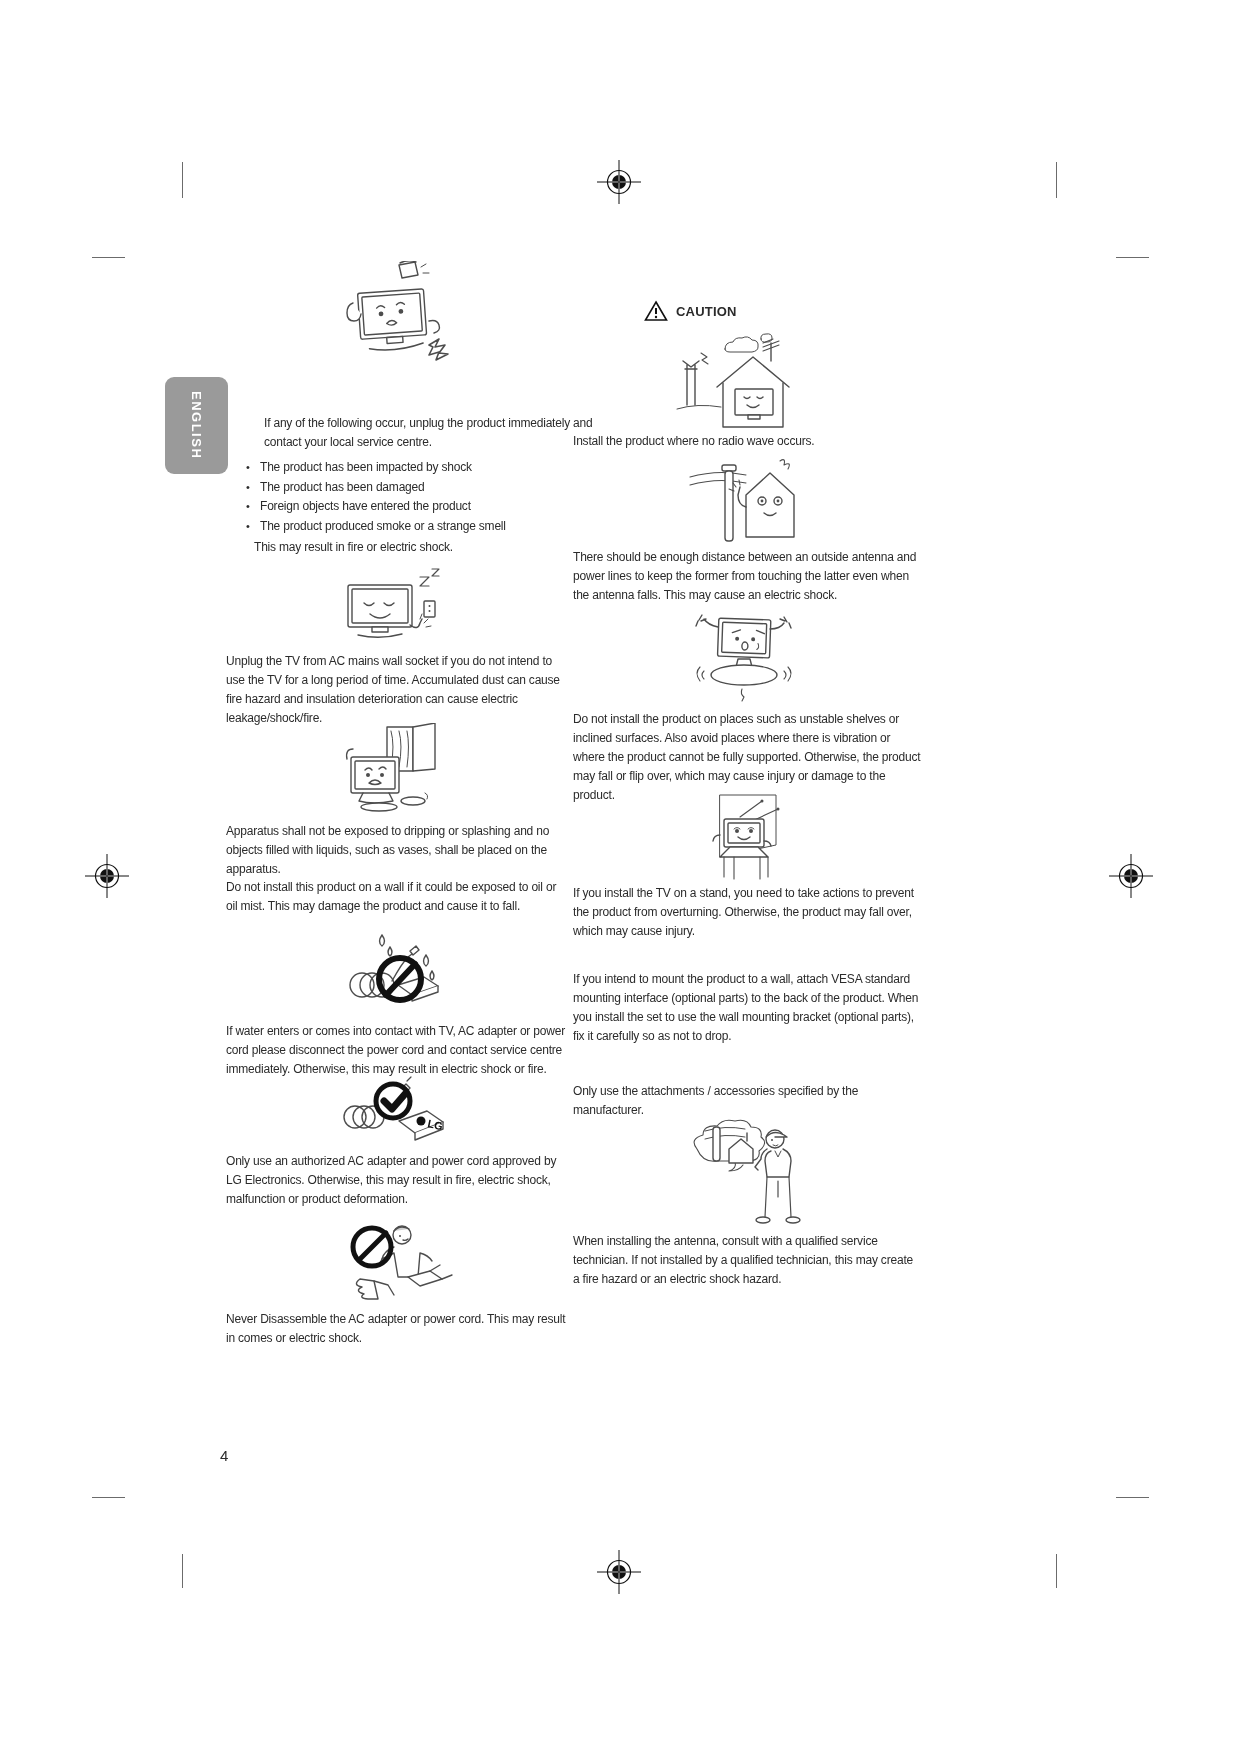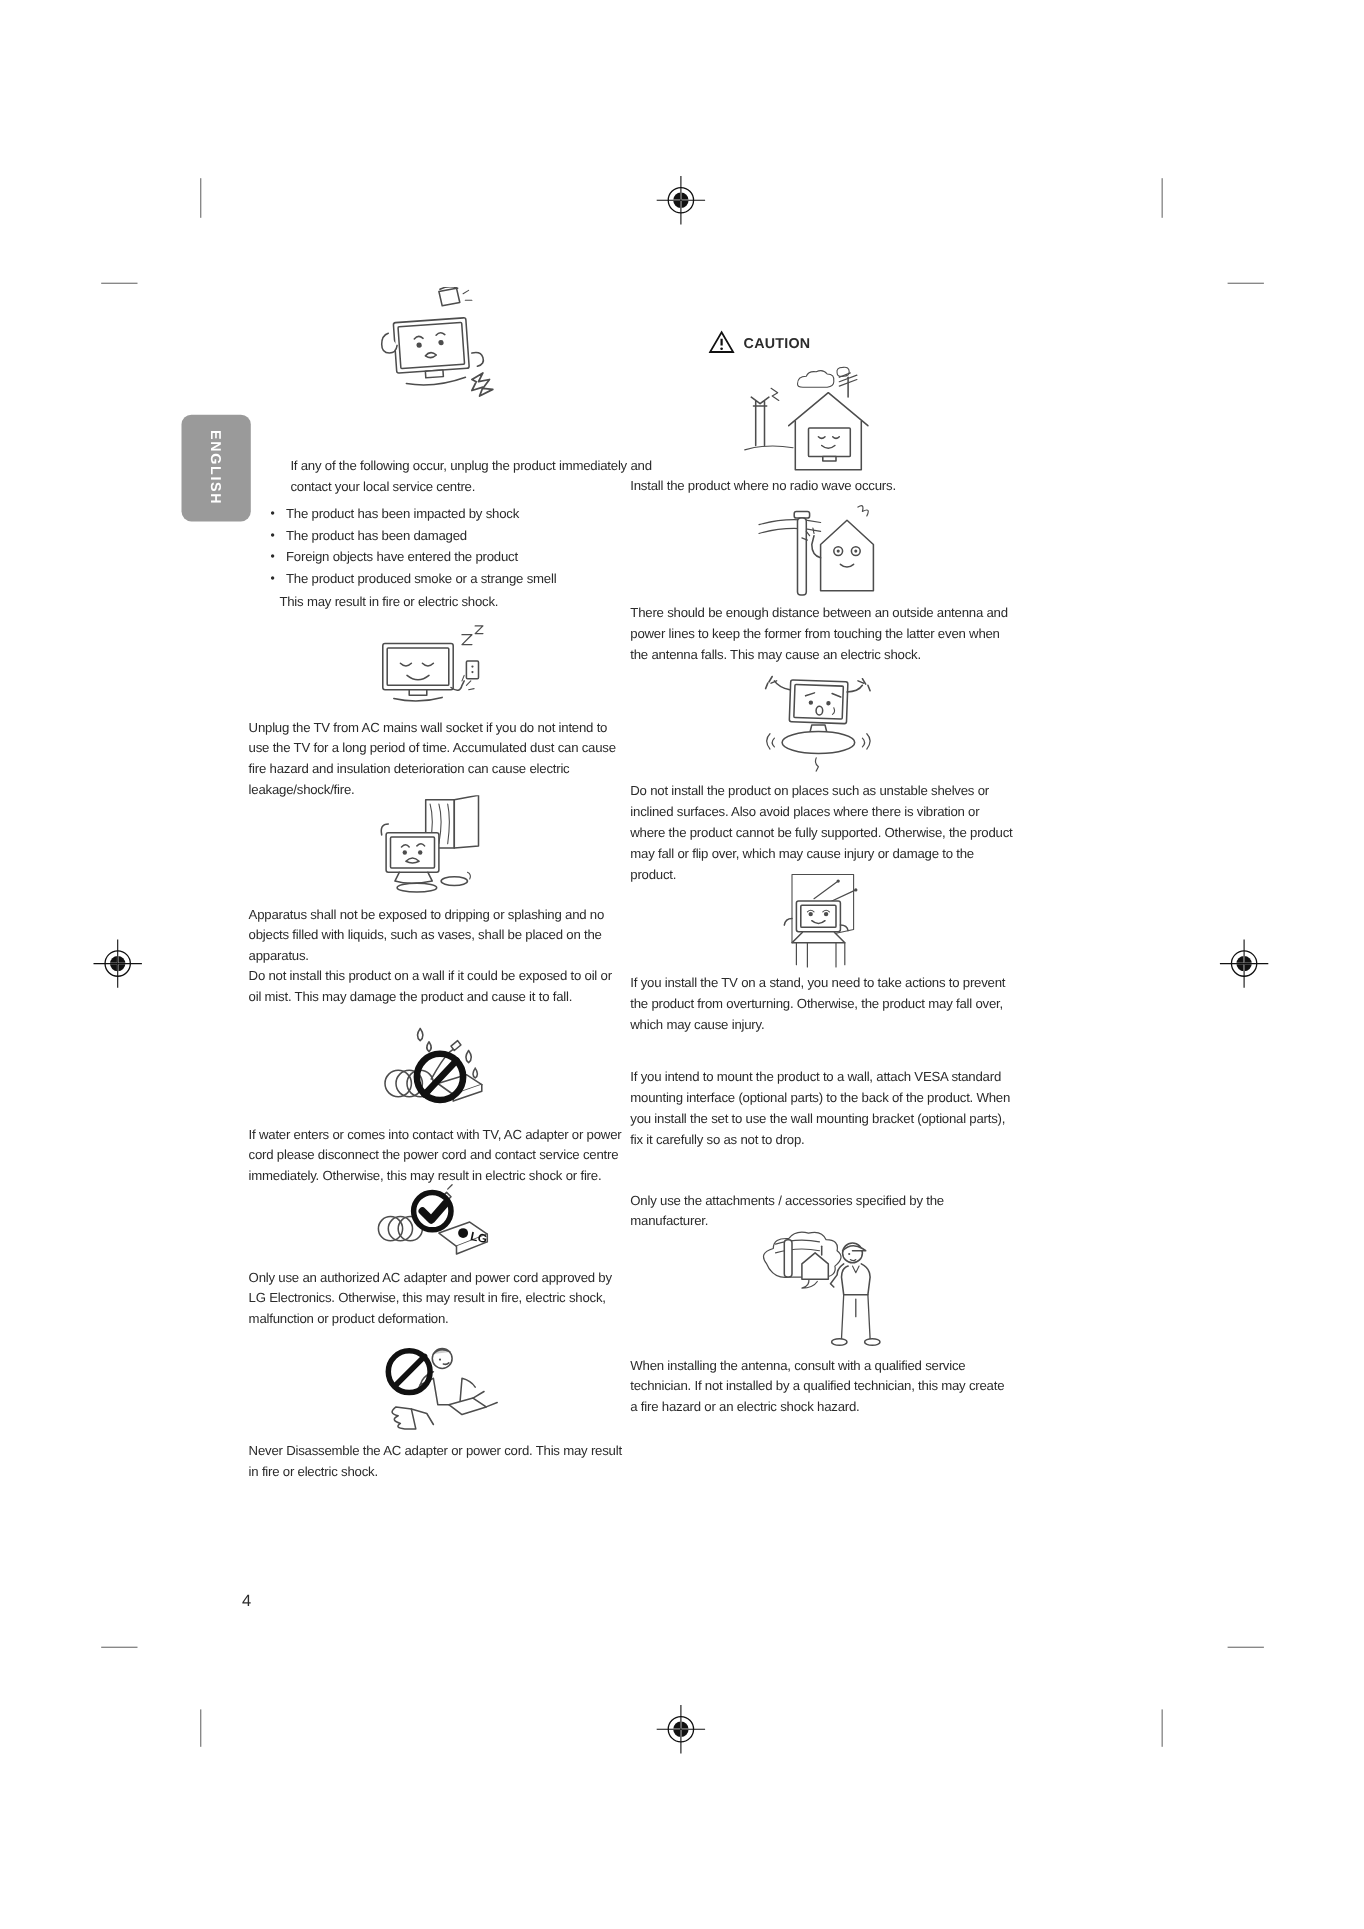--- a/index.html
+++ b/index.html
@@ -195,21 +195,21 @@
       <path d="M44 40 l-2 4 l5 -1"></path>
       <path d="M70 58 l22 -6 l12 8 l-22 7 z" fill="#fff"></path>
       <path d="M92 52 l10 -6 M104 60 l10 -4"></path>
       <path d="M22 60 q-8 6 2 8 q-8 4 2 7 q-6 4 4 5 h10 l-4 -18 z" fill="#fff"></path>
       <path d="M36 62 l14 4 l6 10"></path>
       <circle cx="34" cy="28" r="19" stroke="#111" stroke-width="5" fill="none"></circle>
       <line x1="21" y1="41" x2="48" y2="14" stroke="#111" stroke-width="5"></line>
     </svg>
   </div>
 
-  <div class="blk para" style="left:226px;top:1310px;width:342px;">Never Disassemble the AC adapter or power cord. This may result in fire or electric shock.</div>
+  <div class="blk para" style="left:226px;top:1310px;width:342px;">Never Disassemble the AC adapter or power cord. This may result in comes or electric shock.</div>
 
   <div class="blk caution-head" style="left:644px;top:300px;">
     <svg width="24" height="22" viewBox="0 0 24 22">
       <path d="M12 2 L22.5 20 H1.5 Z" fill="none" stroke="#111" stroke-width="1.6"></path>
       <line x1="12" y1="8" x2="12" y2="14" stroke="#111" stroke-width="2"></line>
       <circle cx="12" cy="17" r="1.2" fill="#111" stroke="none"></circle>
     </svg>
     <span>CAUTION</span>
   </div>
 

